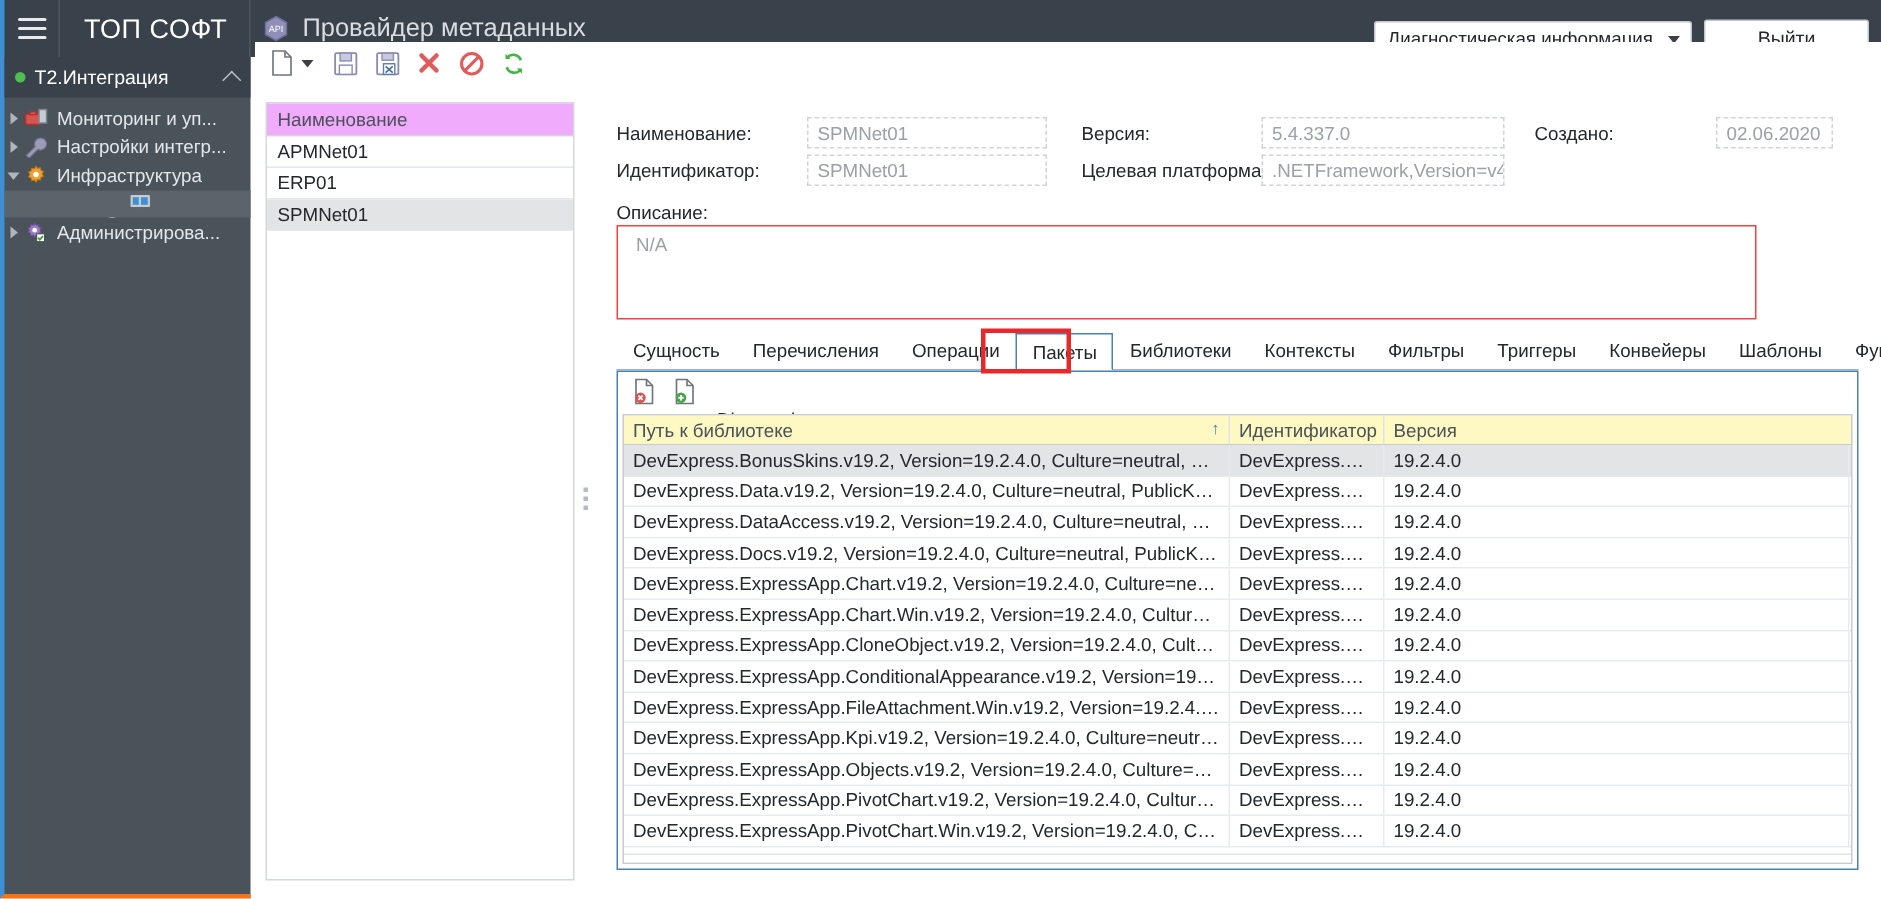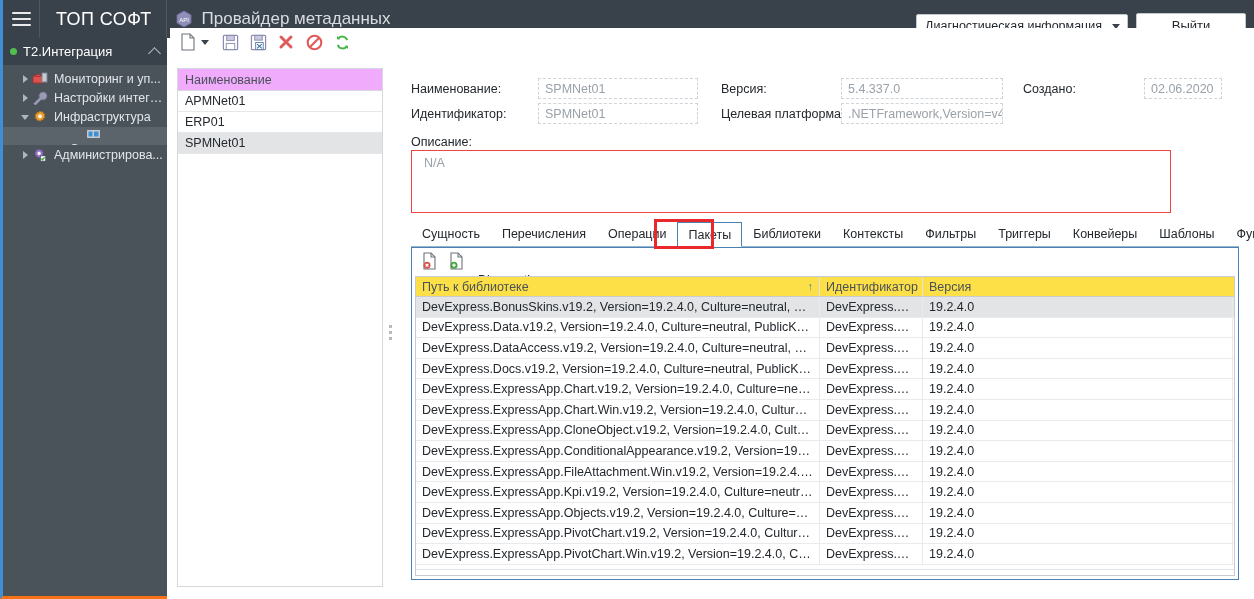--- a/index.html
+++ b/index.html
@@ -93,21 +93,21 @@
     color: #ffffff; font-size: 13px; flex: 1; white-space: nowrap;
   }
   .chev-up {
     width: 9px; height: 9px; border-left: 1.6px solid #b9c0c7; border-top: 1.6px solid #b9c0c7;
     transform: rotate(45deg); margin-bottom: -3px; flex: none;
   }
   .tree { padding-top: 5px; }
   .tree-row {
     height: 18px; display: flex; align-items: center;
     color: #e3e7ea; font-size: 12.5px; white-space: nowrap; cursor: pointer;
-    padding-left: 16px; margin-bottom: 1px;
+    padding-left: 0; margin-bottom: 1px;
   }
   .tree-row.child { padding-left: 22px; }
   .tree-row.selected { background: #5b636b; flex-direction: column; }
   .tw {
     width: 12px; flex: none; display: flex; align-items: center; justify-content: center;
   }
   .tw .arrow-r {
     width: 0; height: 0;
     border-top: 4px solid transparent; border-bottom: 4px solid transparent;
     border-left: 5px solid #aeb6bd;
@@ -244,21 +244,21 @@
     width: 0; height: 0;
     border-left: 3.5px solid transparent; border-right: 3.5px solid transparent;
     border-top: 4.5px solid #3b4149;
   }
   .grid {
     position: absolute; left: 3px; top: 28px; width: 820px; height: 300px;
     border: 1px solid #c6ccd2; background: #ffffff; overflow: hidden;
   }
   .grid-head {
     display: flex; height: 20px; border-bottom: 1px solid #c6ccd2;
-    background: #fde047; font-size: 12.5px; color: #4a5158;
+    background: #fef9c3; font-size: 12.5px; color: #4a5158;
   }
   .gh {
     display: flex; align-items: center; padding: 0 6px;
     border-right: 1px solid #dfe3e7; position: relative; white-space: nowrap;
   }
   .gh .sort-asc {
     position: absolute; right: 6px; top: 4px;
     font-size: 11px; color: #4a81b5; line-height: 11px;
   }
   .c1 { width: 404px; }

